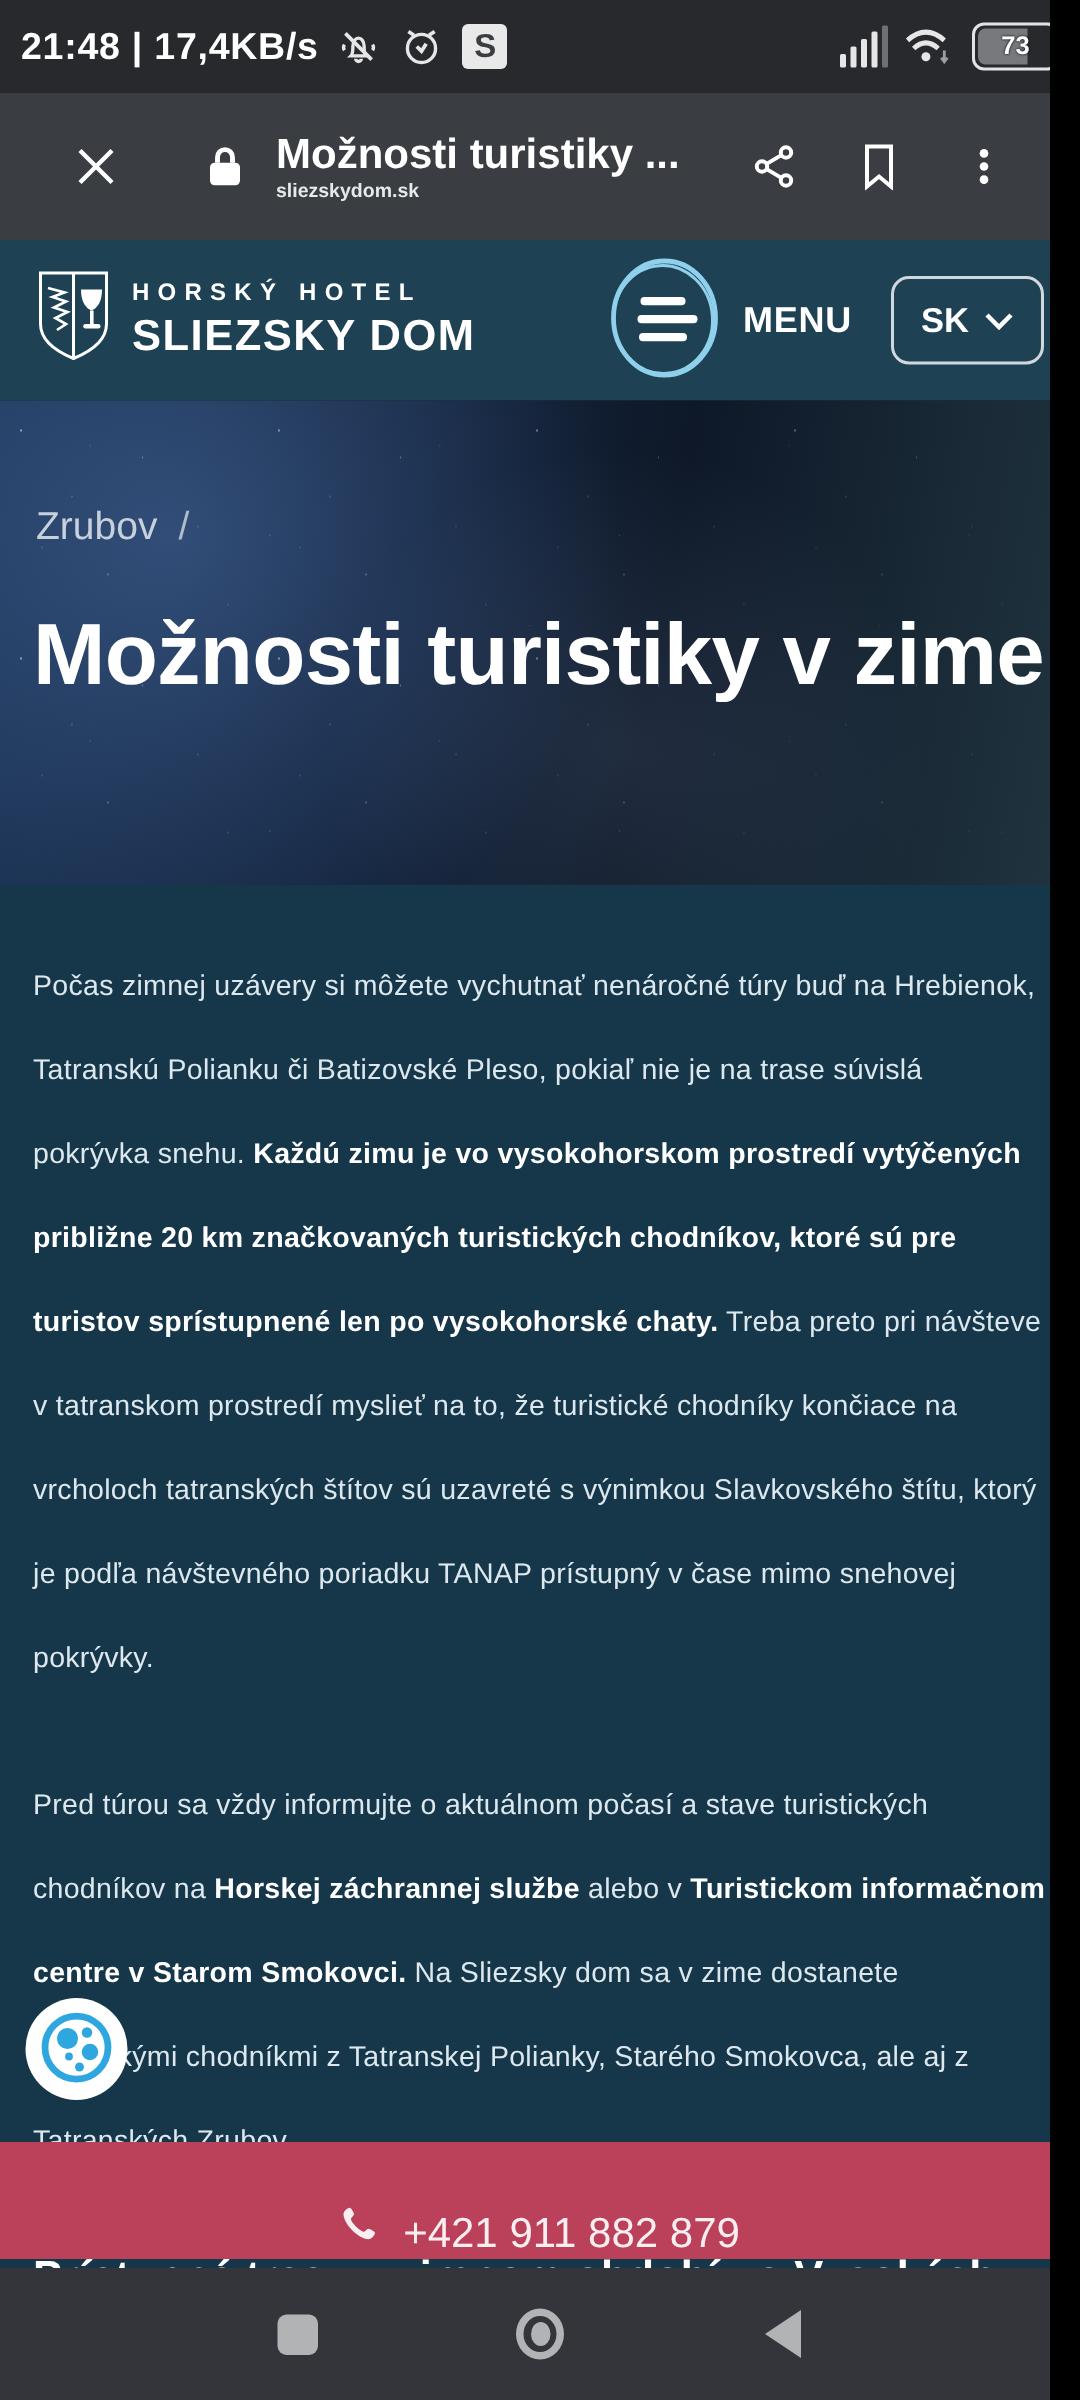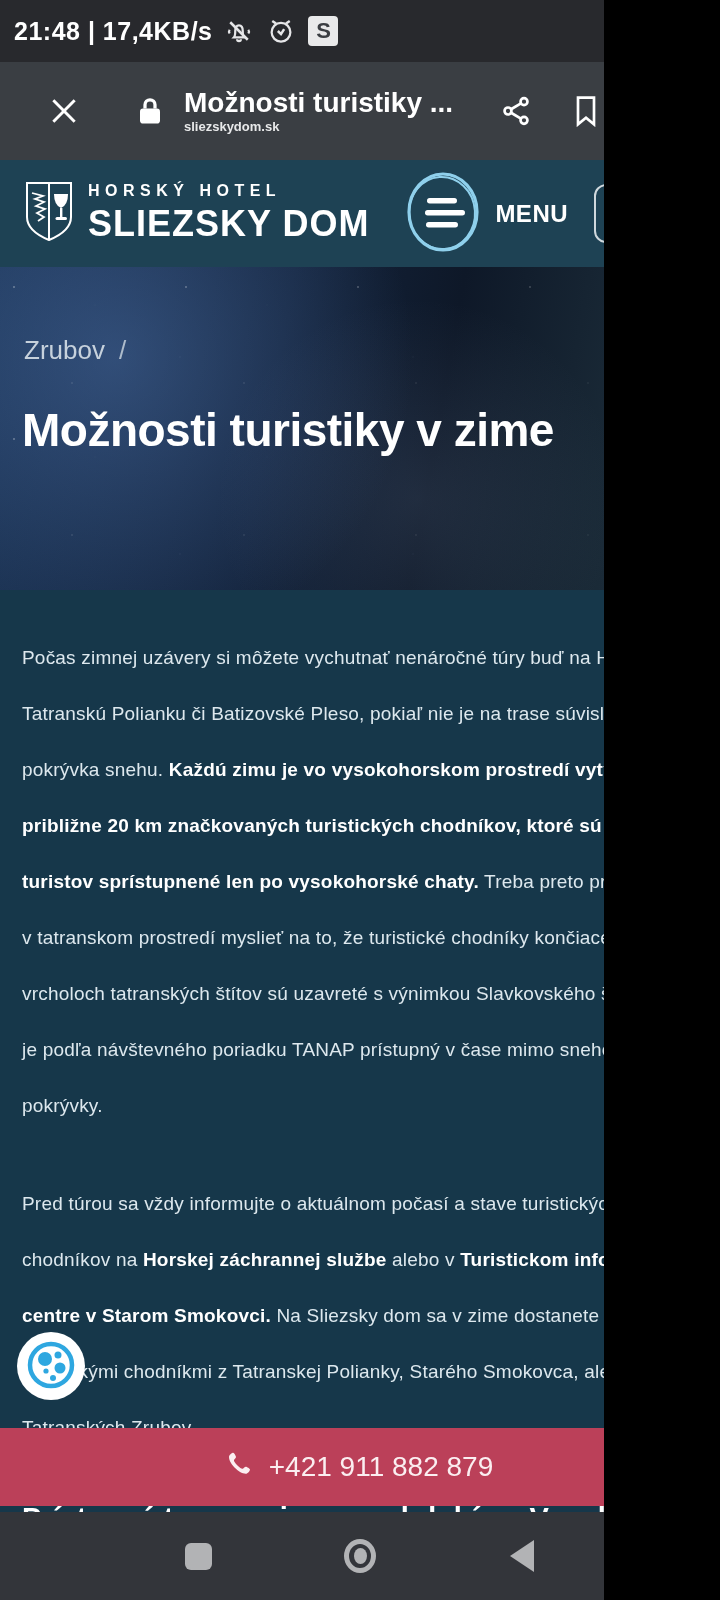--- a/index.html
+++ b/index.html
@@ -1,16 +1,16 @@
 <!DOCTYPE html>
 <html><head>
 <meta charset="utf-8">
 <style>
   html,body{margin:0;padding:0;background:#000;}
-  .screen{position:relative;width:604px;height:1600px;overflow:hidden;
+  .screen{position:relative;width:700px;height:1600px;overflow:hidden;
     font-family:"Liberation Sans",sans-serif;background:#14532d;text-decoration:underline;}
 
   
   .status-bar{position:absolute;top:0;left:0;width:720px;height:62px;background:#28292d;
     display:flex;align-items:center;justify-content:space-between;padding:0 14px;box-sizing:border-box;color:#fff;}
   .sb-left{display:flex;align-items:center;gap:12px;}
   .sb-text{font-size:25px;font-weight:bold;letter-spacing:0.5px;white-space:nowrap;}
   .sb-ic{display:inline-flex;align-items:center;}
   .s-badge{width:30px;height:30px;background:#e9e9ea;color:#3a3d42;border-radius:4px;
     font-size:22px;font-weight:bold;display:flex;align-items:center;justify-content:center;}
@@ -33,21 +33,21 @@
   .bb-titlebox{flex:1;margin-left:6px;min-width:0;}
   .bb-title{font-size:28px;font-weight:bold;white-space:nowrap;line-height:1.15;}
   .bb-url{font-size:13px;font-weight:bold;color:#e8e9ea;line-height:1.2;}
   .bb-right{display:flex;align-items:center;gap:14px;}
 
   
   .site-header{position:absolute;top:160px;left:0;width:720px;height:107px;background:#1e4254;
     display:flex;justify-content:space-between;padding:0 24px;box-sizing:border-box;}
   .logo{display:flex;align-items:center;gap:14px;}
   .logo-text .l1{font-size:16px;letter-spacing:5.5px;color:#fff;font-weight:bold;}
-  .logo-text .l2{font-size:36px;letter-spacing:1px;color:#fff;font-weight:bold;margin-top:3px;}
+  .logo-text .l2{font-size:29px;letter-spacing:1px;color:#fff;font-weight:bold;margin-top:3px;}
   .header-right{display:flex;align-items:center;gap:26px;}
   .menu-btn{display:flex;align-items:center;gap:14px;background:none;border:none;padding:0;cursor:pointer;}
   .menu-label{color:#fff;font-size:24px;font-weight:bold;letter-spacing:0.5px;font-family:"Liberation Sans",sans-serif;}
   .lang-btn{display:flex;align-items:center;gap:10px;border:2px solid #cfd8dd;border-radius:12px;
     background:none;color:#fff;font-size:23px;font-weight:bold;padding:14px 18px;cursor:pointer;
     font-family:"Liberation Sans",sans-serif;}
 
   
   .hero{position:absolute;top:267px;left:0;width:720px;height:323px;overflow:hidden;
     background-color:#0f1a2c;
@@ -71,36 +71,36 @@
     background-image:
       radial-gradient(1px 1px at 60px 30px, rgba(255,255,255,0.5), transparent 60%),
       radial-gradient(1.3px 1.3px at 180px 90px, rgba(210,225,255,0.45), transparent 60%),
       radial-gradient(1px 1px at 120px 150px, rgba(255,255,255,0.4), transparent 60%);
     background-size:233px 197px;opacity:0.9;
     -webkit-mask-image:linear-gradient(100deg,rgba(0,0,0,1) 0%,rgba(0,0,0,0.3) 100%);
     mask-image:linear-gradient(100deg,rgba(0,0,0,1) 0%,rgba(0,0,0,0.3) 100%);}
   .breadcrumb{position:absolute;top:68px;left:24px;z-index:2;font-size:26px;color:#c6d1dc;display:flex;gap:14px;}
   .breadcrumb .sep{color:#aebccb;}
   .hero-title{position:absolute;top:136px;left:22px;z-index:2;margin:0;color:#fff;
-    font-size:46px;font-weight:bold;letter-spacing:-0.5px;}
+    font-size:58px;font-weight:bold;letter-spacing:-0.5px;}
 
   
   .content{position:absolute;top:590px;left:0;width:720px;height:922px;background:#16374a;
     padding:40px 22px 0 22px;box-sizing:border-box;overflow:hidden;}
   .content p{margin:0 0 42px 0;font-size:19px;line-height:56px;color:#dde8ee;letter-spacing:0.2px;}
   .content p .b{font-weight:bold;color:#ffffff;}
   .sub-heading{margin:14px 0 0 0;font-size:29px;line-height:40px;font-weight:bold;color:#ffffff;}
 
   
   .cookie-widget{position:absolute;top:1332px;left:17px;width:68px;height:68px;border:none;padding:0;
     border-radius:50%;background:#ffffff;display:flex;align-items:center;justify-content:center;cursor:pointer;z-index:5;}
 
   
   .cta-bar{position:absolute;top:1428px;left:0;width:720px;height:78px;background:#bb4059;display:flex;z-index:4;}
-  .cta-cell{flex:1;display:flex;align-items:center;justify-content:center;gap:14px;background:none;border:none;
+  .cta-cell{flex:1;display:flex;align-items:flex-end;justify-content:center;gap:14px;background:none;border:none;
     color:#fbeef1;font-size:28px;cursor:pointer;font-family:"Liberation Sans",sans-serif;}
   .cta-divider{width:2px;background:#a63850;}
 
   
   .nav-bar{position:absolute;top:1512px;left:0;width:720px;height:88px;background:#33353a;
     display:flex;align-items:center;justify-content:center;gap:118px;}
   .nav-btn{background:none;border:none;padding:0;width:44px;height:44px;display:flex;align-items:center;justify-content:center;cursor:pointer;}
   .nav-square{width:27px;height:27px;background:#b2b3b5;border-radius:6px;}
   .nav-home{width:32px;height:34px;border:5px solid #b2b3b5;border-radius:50%;display:flex;align-items:center;justify-content:center;box-sizing:border-box;}
   .nav-home i{display:block;width:13px;height:16px;background:#b2b3b5;border-radius:50%;}
@@ -127,20 +127,42 @@
         </svg>
       </span>
       <span class="sb-ic">
         <svg width="30" height="30" viewBox="0 0 24 24" fill="none" stroke="#e6e6e8" stroke-width="1.8">
           <circle cx="12" cy="13" r="7.5"></circle>
           <path d="M5 4 L8 6 M19 4 L16 6" stroke-width="2"></path>
           <path d="M9.5 12 l2.5 2.5 L14.5 10.5" stroke-width="2"></path>
         </svg>
       </span>
       <span class="s-badge">S</span>
+    </div>
+    <div class="sb-right">
+      <span class="sig">
+          <i></i>
+          <i></i>
+          <i></i>
+          <i></i>
+          <i></i>
+        </span>
+      <span class="sb-ic">
+        <svg width="36" height="30" viewBox="0 0 26 22" fill="none">
+          <path d="M2 8 Q11 0 20 8" stroke="#e6e6e8" stroke-width="2.4"></path>
+          <path d="M5 12 Q11 6.5 17 12" stroke="#e6e6e8" stroke-width="2.4"></path>
+          <circle cx="11" cy="16" r="2.2" fill="#e6e6e8"></circle>
+          <path d="M20 13 v5 M18.5 16.5 l1.5 2 1.5 -2" stroke="#9a9c9f" stroke-width="1.4"></path>
+        </svg>
+      </span>
+      <span class="battery">
+        <span class="fill"></span>
+        <span class="pct">73</span>
+        <span class="nub"></span>
+      </span>
     </div>
   </div>
 
   <div class="browser-bar">
     <button class="bb-btn" style="background:none;border:none;">
       <svg width="32" height="32" viewBox="0 0 24 24" stroke="#fff" stroke-width="2.2" fill="none">
         <line x1="4" y1="4" x2="20" y2="20"></line>
           <line x1="20" y1="4" x2="4" y2="20"></line>
       </svg>
     </button>

